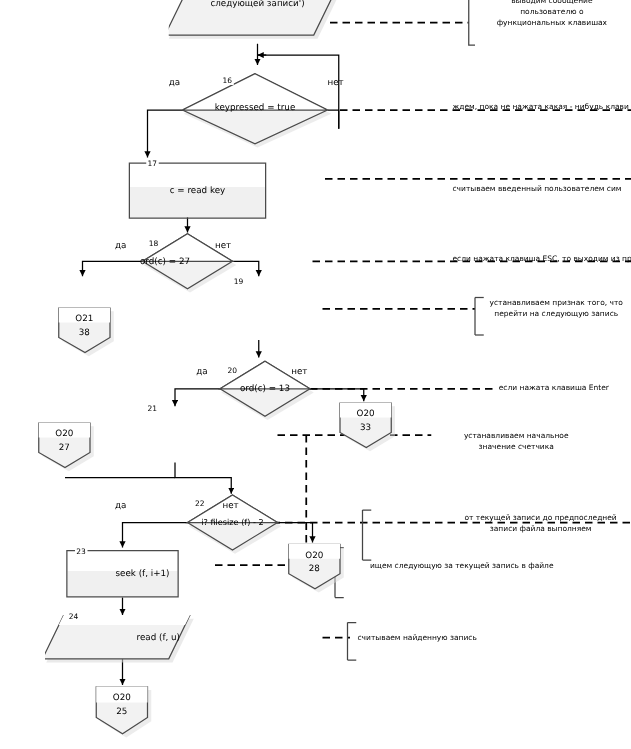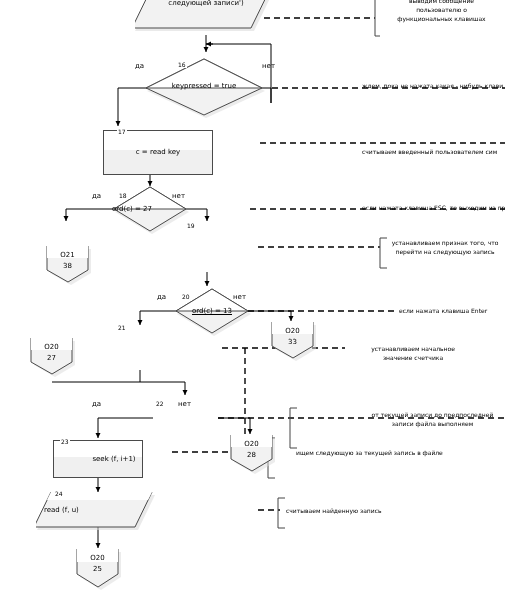--- a/index.html
+++ b/index.html
@@ -229,21 +229,21 @@
   <div class="step-num" style="left:186px; top:222px;">19</div>
   <div class="annot" style="left:386px; top:238px; width:118px;">устанавливаем признак того, что
 перейти на следующую запись</div>
 
   <div class="decision-wrap" style="left:174px; top:288px; width:80px; height:50px;">
     <svg width="80" height="50" viewBox="0 0 80 50" xmlns="http://www.w3.org/2000/svg">
       <polygon points="40,4 77,26 40,48 3,26" fill="#d9d9d9" opacity="0.5"></polygon>
       <polygon points="38,1 74,23 38,45 2,23" fill="#f2f2f2" stroke="#4a4a4a" stroke-width="1"></polygon>
       <polygon points="38,1 74,23 2,23" fill="#ffffff" stroke="#4a4a4a" stroke-width="1"></polygon>
     </svg>
-    <div class="node-label" style="position:absolute; left:0; top:19px; width:76px; text-align:center; font-size:7px;text-decoration:underline;">ord(c) = 13</div>
+    <div class="node-label" style="position:absolute; left:0; top:19px; width:76px; text-align:center; font-size:7px;">ord(c) = 13</div>
   </div>
   <div class="step-num" style="left:181px; top:293px;">20</div>
   <div class="branch-lbl" style="left:157px; top:293px;">да</div>
   <div class="branch-lbl" style="left:233px; top:293px;">нет</div>
   <div class="annot left" style="left:399px; top:306px; width:106px;">если нажата клавиша Enter</div>
 
   <div class="conn-wrap" style="left:269px; top:322px; width:48px; height:40px;">
     <svg width="48" height="40" viewBox="0 0 48 40" xmlns="http://www.w3.org/2000/svg">
       <polygon points="6,3 47,3 47,27 27,39 6,27" fill="#d9d9d9" opacity="0.5"></polygon>
       <polygon points="3,0 44,0 44,24 24,36 3,24" fill="#f2f2f2" stroke="#4a4a4a" stroke-width="1"></polygon>
@@ -260,20 +260,28 @@
   <div class="conn-wrap" style="left:28px; top:338px; width:48px; height:40px;">
     <svg width="48" height="40" viewBox="0 0 48 40" xmlns="http://www.w3.org/2000/svg">
       <polygon points="6,3 47,3 47,27 27,39 6,27" fill="#d9d9d9" opacity="0.5"></polygon>
       <polygon points="3,0 44,0 44,24 24,36 3,24" fill="#f2f2f2" stroke="#4a4a4a" stroke-width="1"></polygon>
       <polygon points="3,0 44,0 44,12 3,12" fill="#ffffff" stroke="none"></polygon>
     </svg>
     <div class="node-label" style="position:absolute; left:3px; top:4px; width:41px; text-align:center; font-size:7px; line-height:1.5;">O20
 27</div>
   </div>
 
+  <div class="decision-wrap" style="left:148px; top:395px; width:80px; height:50px;">
+    <svg width="80" height="50" viewBox="0 0 80 50" xmlns="http://www.w3.org/2000/svg">
+      <polygon points="40,4 77,26 40,48 3,26" fill="#d9d9d9" opacity="0.5"></polygon>
+      <polygon points="38,1 74,23 38,45 2,23" fill="#f2f2f2" stroke="#4a4a4a" stroke-width="1"></polygon>
+      <polygon points="38,1 74,23 2,23" fill="#ffffff" stroke="#4a4a4a" stroke-width="1"></polygon>
+    </svg>
+    <div class="node-label" style="position:absolute; left:-6px; top:19px; width:88px; text-align:center; font-size:6.5px;">i? filesize (f) - 2</div>
+  </div>
   <div class="step-num" style="left:155px; top:400px;">22</div>
   <div class="branch-lbl" style="left:92px; top:400px;">да</div>
   <div class="branch-lbl" style="left:178px; top:400px;">нет</div>
   <div class="annot" style="left:360px; top:410px; width:145px;">от текущей записи до предпоследней
 записи файла выполняем</div>
 
   <div class="conn-wrap" style="left:228px; top:435px; width:48px; height:40px;">
     <svg width="48" height="40" viewBox="0 0 48 40" xmlns="http://www.w3.org/2000/svg">
       <polygon points="6,3 47,3 47,27 27,39 6,27" fill="#d9d9d9" opacity="0.5"></polygon>
       <polygon points="3,0 44,0 44,24 24,36 3,24" fill="#f2f2f2" stroke="#4a4a4a" stroke-width="1"></polygon>
@@ -288,21 +296,21 @@
   </div>
   <div class="step-num" style="left:60px; top:438px;">23</div>
   <div class="annot left" style="left:296px; top:448px; width:180px;">ищем следующую за текущей запись в файле</div>
 
   <div class="io-wrap" style="left:36px; top:492px; width:120px; height:40px;">
     <svg width="120" height="40" viewBox="0 0 120 40" xmlns="http://www.w3.org/2000/svg">
       <polygon points="18,3 119,3 102,38 1,38" fill="#d9d9d9" opacity="0.55"></polygon>
       <polygon points="15,0 116,0 99,35 -2,35" fill="#f2f2f2" stroke="#4a4a4a" stroke-width="1"></polygon>
       <polygon points="15,0 116,0 112,8 11,8" fill="#ffffff" stroke="none"></polygon>
     </svg>
-    <div class="node-label" style="position:absolute; left:8px; top:14px; width:100px; text-align:left; font-size:7px;">read (f, u)</div>
+    <div class="node-label" style="position:absolute; left:8px; top:14px; width:100px; text-align:right; font-size:7px;">read (f, u)</div>
   </div>
   <div class="step-num" style="left:54px; top:490px;">24</div>
   <div class="annot left" style="left:286px; top:506px; width:160px;">считываем найденную запись</div>
 
   <div class="conn-wrap" style="left:74px; top:549px; width:48px; height:42px;">
     <svg width="48" height="42" viewBox="0 0 48 42" xmlns="http://www.w3.org/2000/svg">
       <polygon points="6,3 47,3 47,28 27,41 6,28" fill="#d9d9d9" opacity="0.5"></polygon>
       <polygon points="3,0 44,0 44,25 24,38 3,25" fill="#f2f2f2" stroke="#4a4a4a" stroke-width="1"></polygon>
       <polygon points="3,0 44,0 44,13 3,13" fill="#ffffff" stroke="none"></polygon>
     </svg>

